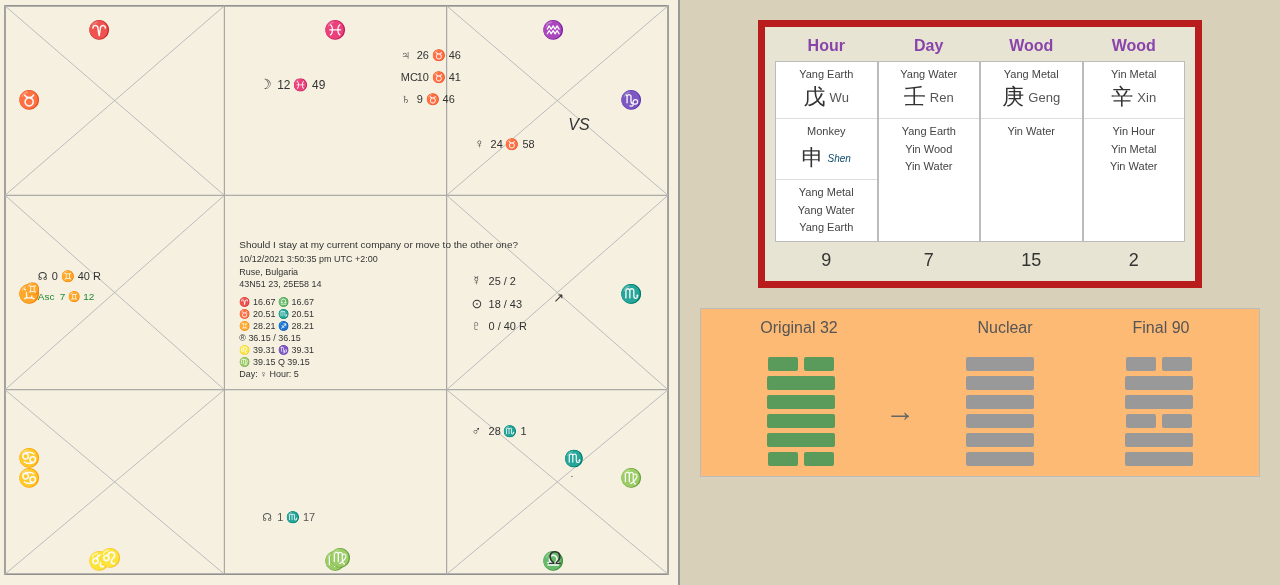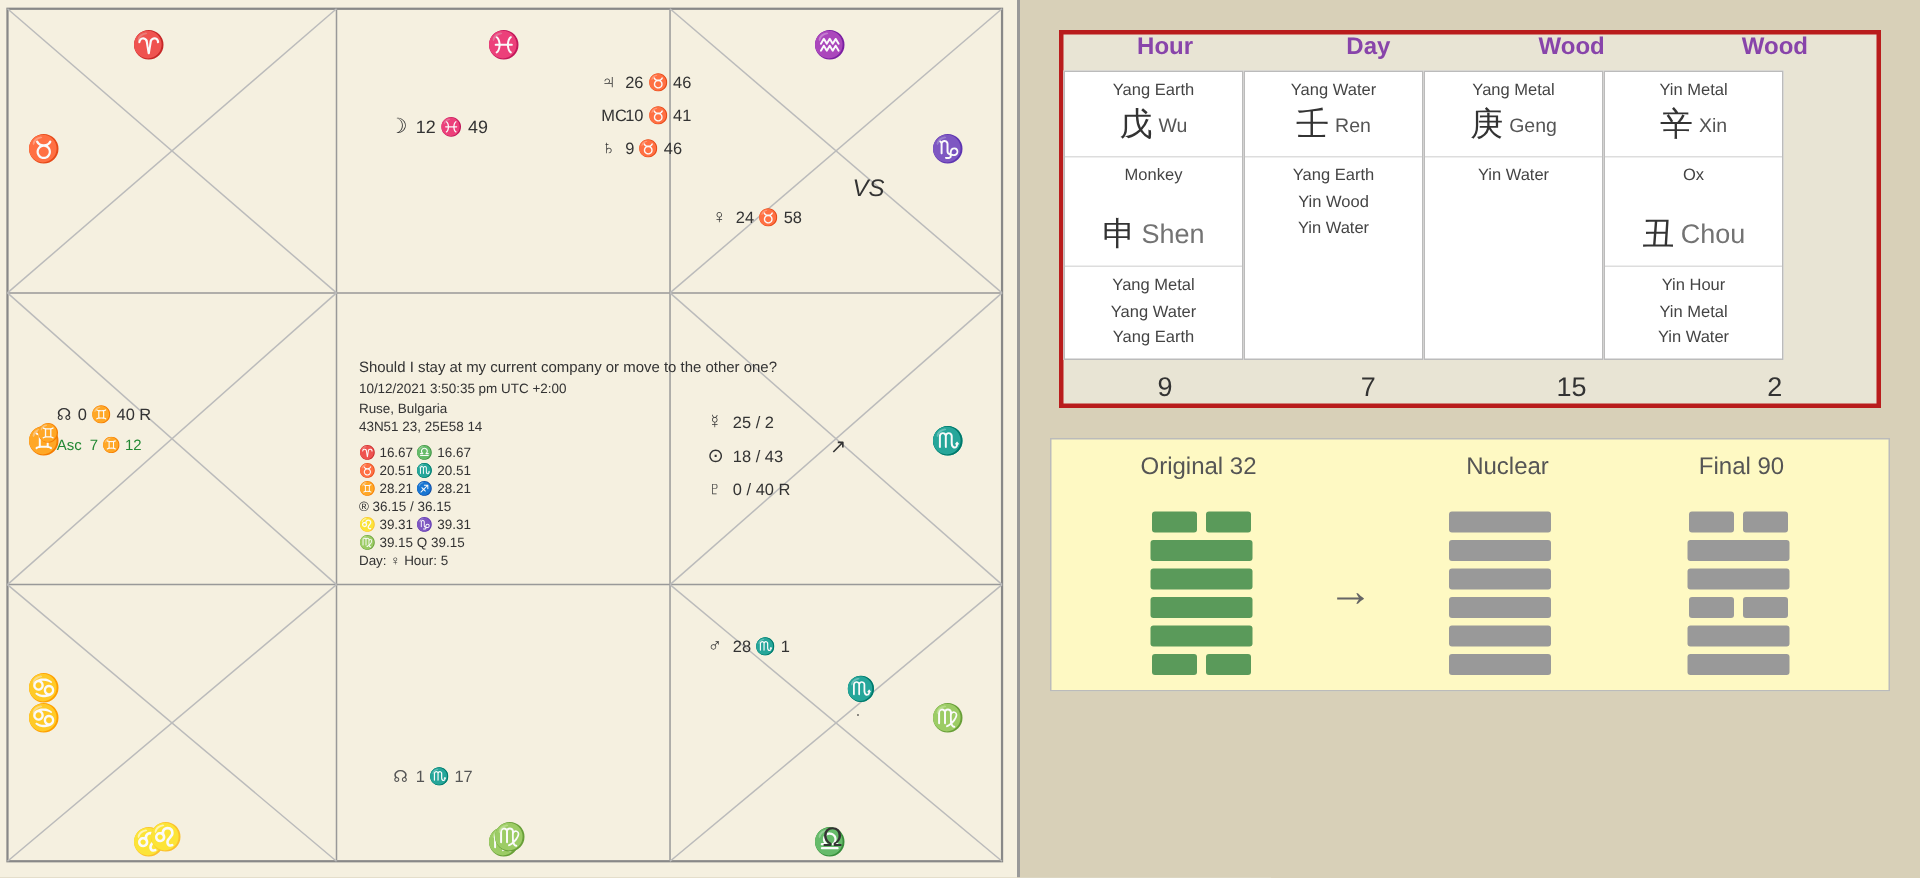--- a/index.html
+++ b/index.html
@@ -34,23 +34,23 @@
       background: #d8d0b8;
       display: flex;
       flex-direction: column;
       align-items: center;
       padding: 20px 10px;
     }
 
     
     #bazi-table-container {
       background: #e8e4d4;
-      border: 3px solid #b91c1c;
-      padding: 0;
-      width: 548px;
+      border: 7px solid #b91c1c;
+      padding: 10px;
+      width: 444px;
     }
 
     .bazi-header-row {
       display: flex;
       justify-content: space-around;
       margin-bottom: 6px;
     }
 
     .bazi-col-header {
       width: 120px;
@@ -98,35 +98,36 @@
     }
 
     .bazi-branch-section {
       padding: 6px 4px;
       border-bottom: 1px solid #ddd;
     }
 
     .bazi-branch-label {
       font-size: 11px;
       color: #444;
-      margin-bottom: 18px;
+      margin-bottom: 6px;
     }
 
     .bazi-branch-chars {
       font-size: 22px;
       color: #333;
       display: flex;
       align-items: center;
       justify-content: center;
       gap: 4px;
     }
 
     .bazi-branch-pinyin {
-      font-size: 18px;
-      color: #737373;
+      font-size: 10px;
+      color: #0c4a6e;
+      font-style: italic;
     }
 
     .bazi-hidden-stems {
       padding: 4px;
       font-size: 11px;
       color: #444;
       line-height: 1.6;
     }
 
     .bazi-hidden-stems div {
@@ -143,21 +144,21 @@
       width: 120px;
       text-align: center;
       font-size: 18px;
       color: #333;
     }
 
     
     #hexagram-section {
       width: 560px;
       margin-top: 20px;
-      background: #fef9c3;
+      background: #fdba74;
       border: 1px solid #bbb;
       padding: 10px 20px;
     }
 
     .hex-header-row {
       display: flex;
       justify-content: space-around;
       margin-bottom: 20px;
     }
 
@@ -402,27 +403,20 @@
       </div>
 
       <div class="bazi-column">
         <div class="bazi-stem-section">
           <div class="bazi-stem-label">Yin Metal</div>
           <div class="bazi-stem-chars">
             <span>辛</span>
             <span class="bazi-stem-pinyin">Xin</span>
           </div>
         </div>
-        <div class="bazi-branch-section">
-          <div class="bazi-branch-label">Ox</div>
-          <div class="bazi-branch-chars">
-            <span>丑</span>
-            <span class="bazi-branch-pinyin">Chou</span>
-          </div>
-        </div>
         <div class="bazi-hidden-stems">
           <div>Yin Hour</div>
           <div>Yin Metal</div>
           <div>Yin Water</div>
         </div>
       </div>
     </div>
 
     <div class="bazi-score-row">
       <div class="bazi-score">9</div>

